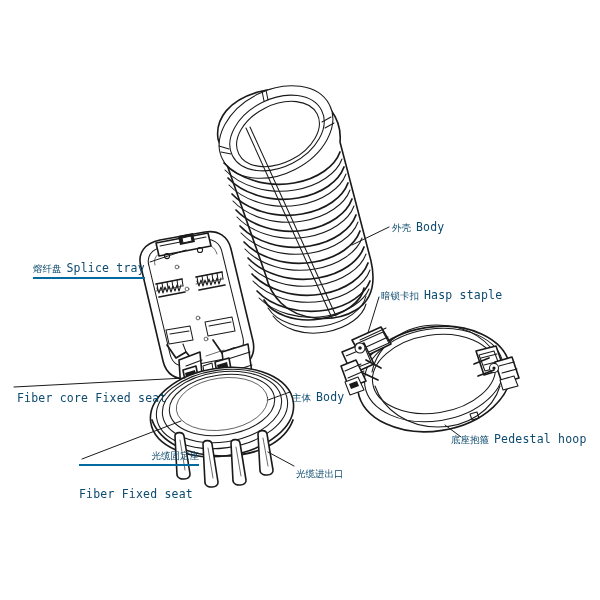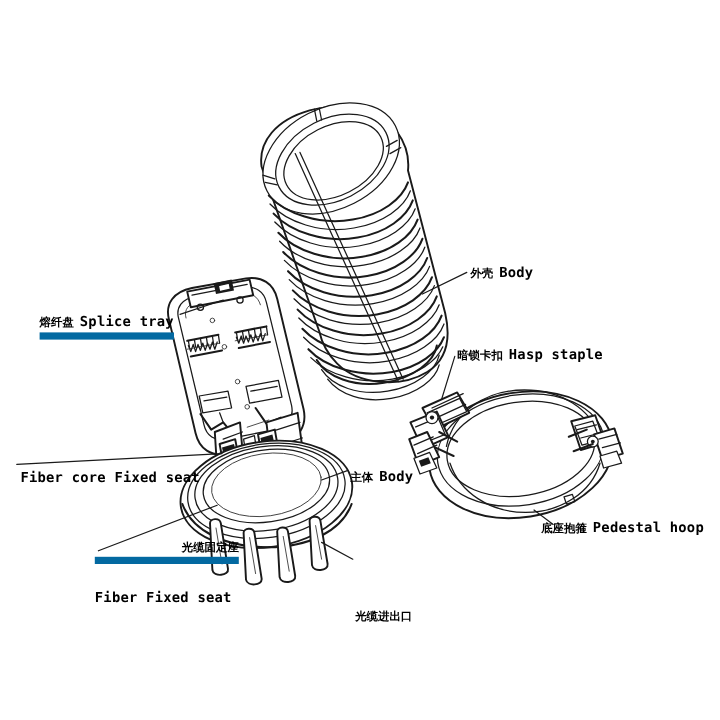--- a/index.html
+++ b/index.html
@@ -6,25 +6,25 @@
   body{width:600px;height:600px;overflow:hidden;font-family:"DejaVu Sans",sans-serif;}
   #stage{position:relative;width:600px;height:600px;background:#fff;}
   svg{display:block;position:absolute;top:0;left:0;}
   .ln{fill:none;stroke:#1a1a1a;stroke-width:1.05;stroke-linecap:round;stroke-linejoin:round;}
   .ln-th{fill:none;stroke:#1a1a1a;stroke-width:1.7;stroke-linecap:round;stroke-linejoin:round;}
   .ln-f{fill:none;stroke:#2b2b2b;stroke-width:0.7;stroke-linecap:round;stroke-linejoin:round;}
   .fillw{fill:#ffffff;stroke:#1a1a1a;stroke-width:1.05;stroke-linejoin:round;}
   .fillw-t{fill:#ffffff;stroke:#1a1a1a;stroke-width:1.6;stroke-linejoin:round;}
   .blk{fill:#1a1a1a;stroke:none;}
   .leader{fill:none;stroke:#1a1a1a;stroke-width:1.0;stroke-linecap:round;}
-  .lbl{position:absolute;white-space:nowrap;color:#000000;font-weight:bold;}
+  .lbl{position:absolute;white-space:nowrap;color:#0c4a6e;}
   .cn{font-family:"DejaVu Sans",sans-serif;font-size:9.5px;letter-spacing:0px;}
   .en{font-family:"DejaVu Sans Mono","DejaVu Sans",monospace;font-size:11.5px;letter-spacing:0.2px;}
   .row{display:flex;align-items:baseline;gap:5px;}
-  .ul{border-bottom:6px solid #0369a1;padding-bottom:1px;}
+  .ul{border-bottom:2px solid #0369a1;padding-bottom:1px;}
 </style>
 </head>
 <body>
 
 <div id="stage">
 
 <svg width="600" height="600" viewBox="0 0 600 600">
 
   <g>
 
@@ -305,21 +305,21 @@
 
 <div class="lbl" style="left:79px;top:444px;">
   <div style="text-align:right;width:120px;" class="ul">
     <span class="cn">光缆固定座</span>
   </div>
   <div style="margin-top:17px;">
     <span class="en">Fiber Fixed seat</span>
   </div>
 </div>
 
-<div class="lbl" style="left:296px;top:462px;margin-top:40px;">
+<div class="lbl" style="left:296px;top:462px;">
   <div>
     <span class="cn">光缆进出口</span>
   </div>
 </div>
 
 <div class="lbl" style="left:451px;top:432px;">
   <div class="row">
     <span class="cn">底座抱箍</span>
     <span class="en">Pedestal  hoop</span>
   </div>

